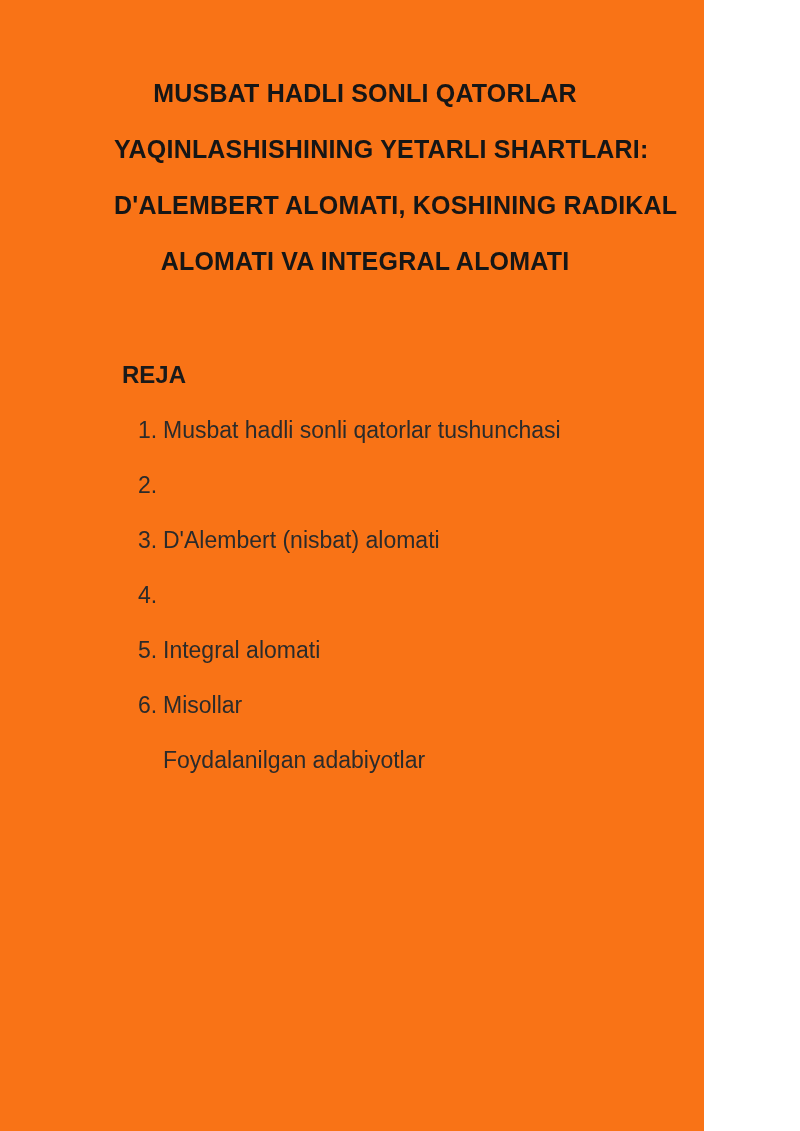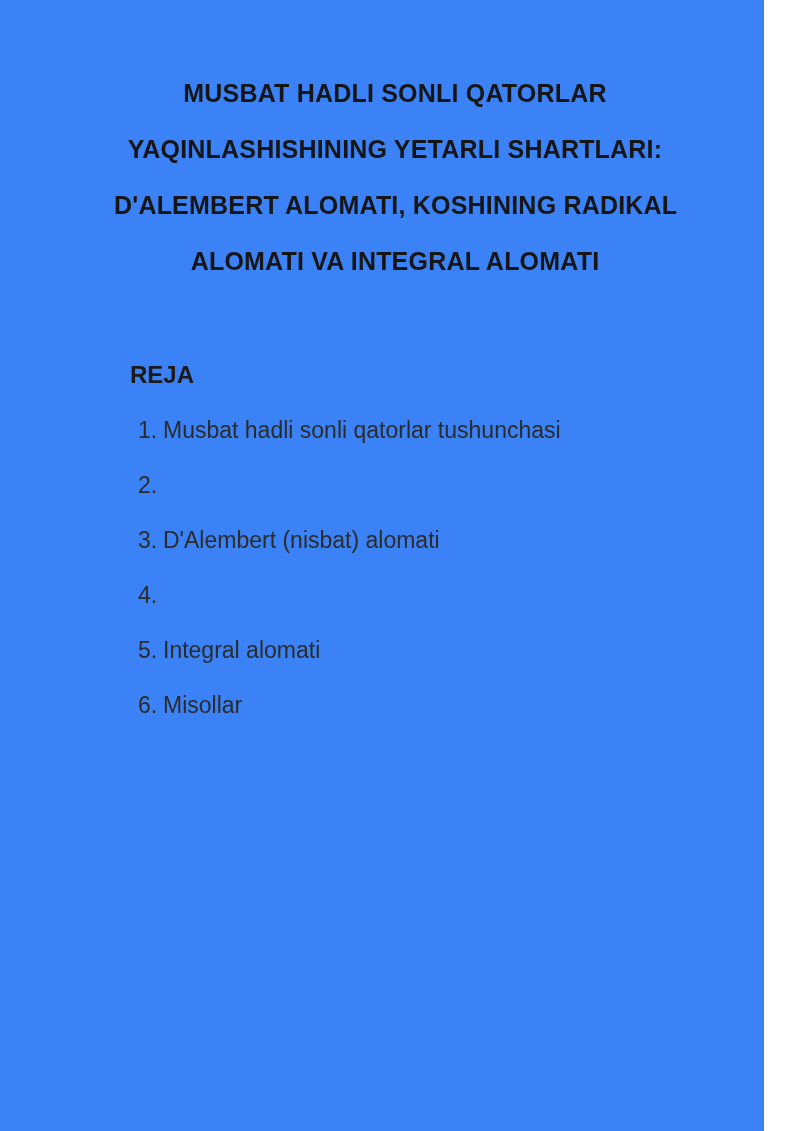--- a/index.html
+++ b/index.html
@@ -2,43 +2,43 @@
 <html><head>
 <meta charset="utf-8">
 <style>
   html, body {
     margin: 0;
     padding: 0;
     background: #ffffff;
   }
   .page {
     position: relative;
-    width: 764px;
+    width: 704px;
     height: 1131px;
     box-sizing: border-box;
     padding: 65px 88px 0 114px;
-    background: #3b82f6;
+    background: #f97316;
     font-family: "Liberation Sans", "DejaVu Sans", sans-serif;
     overflow: hidden;
   }
   .doc-title {
     margin: 0;
     text-align: center;
     font-size: 25px;
     font-weight: 700;
     line-height: 56px;
     color: #161616;
     letter-spacing: 0.2px;
   }
   .doc-title .title-line {
     display: block;
     white-space: nowrap;
   }
   .reja-heading {
-    margin: 58px 0 0 16px;
+    margin: 58px 0 0 8px;
     font-size: 24px;
     font-weight: 700;
     line-height: 56px;
     color: #1a1a1a;
   }
   .plan-list {
     margin: 0;
     padding: 0;
     list-style: none;
     font-size: 23px;
@@ -89,15 +89,19 @@
       <span class="item-num">4.</span>
     </li>
     <li class="plan-row">
       <span class="item-num">5.</span>
       <span class="item-text">Integral alomati</span>
     </li>
     <li class="plan-row">
       <span class="item-num">6.</span>
       <span class="item-text">Misollar</span>
     </li>
+    <li class="plan-row">
+      <span class="item-num"></span>
+      <span class="item-text">Foydalanilgan adabiyotlar</span>
+    </li>
   </ul>
 
 </div>
 
 </body></html>

